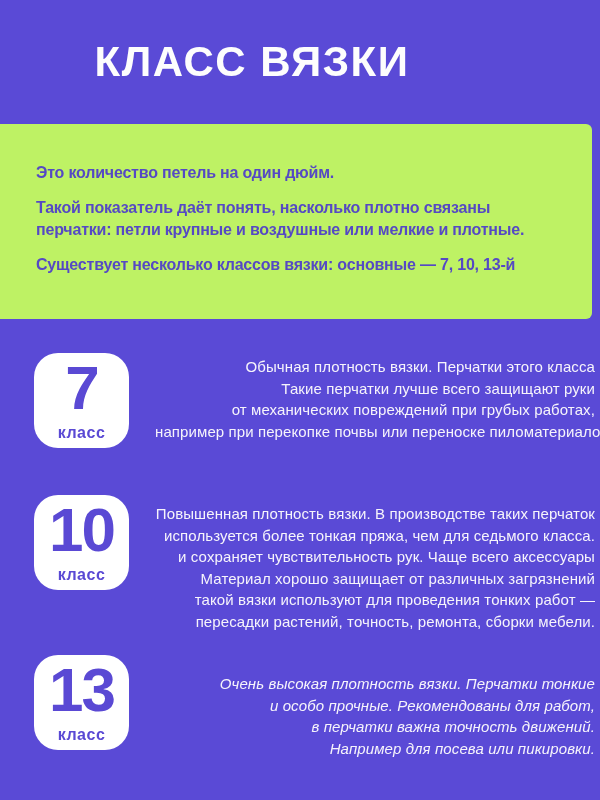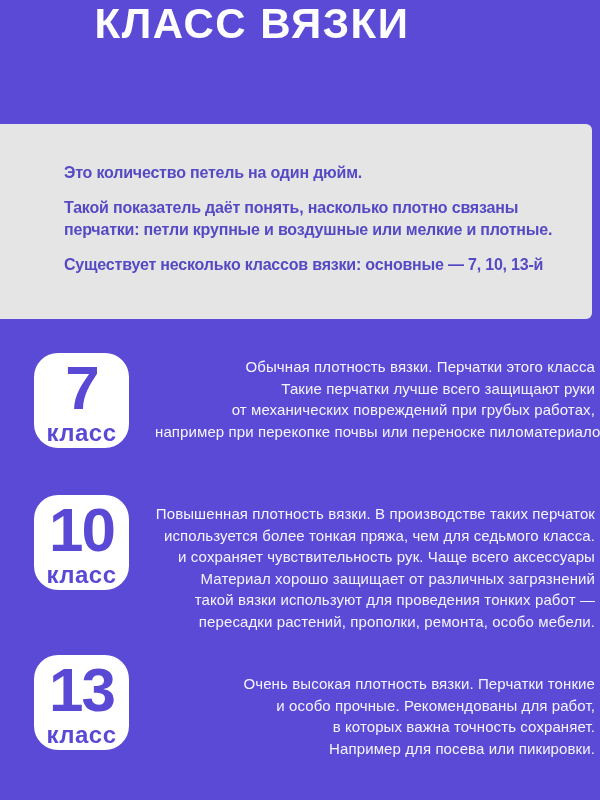--- a/index.html
+++ b/index.html
@@ -10,38 +10,38 @@
     background: #5a4ad6;
     font-family: "Liberation Sans", sans-serif;
     overflow: hidden;
   }
   .header {
     position: absolute;
     top: 0; left: 0;
     width: 504px; height: 124px;
     background: #5a4ad6;
     display: flex;
-    align-items: flex-start;
+    align-items: center;
     justify-content: center;
   }
   .page-title {
     color: #fdfdfd;
     font-size: 42px;
     font-weight: 700;
     letter-spacing: 1.5px;
     white-space: nowrap;
   }
   .intro-card {
     position: absolute;
     top: 124px; left: 0;
     width: 592px; height: 195px;
-    background: #e5e5e5;
+    background: #bef264;
     border-radius: 0 6px 6px 0;
     box-sizing: border-box;
-    padding: 38px 20px 0 64px;
+    padding: 38px 20px 0 36px;
   }
   .intro-paragraph {
     margin: 0 0 13px 0;
   }
   .intro-line {
     color: #5549c4;
     font-size: 16px;
     font-weight: 700;
     line-height: 22px;
     letter-spacing: -0.2px;
@@ -62,37 +62,37 @@
   }
   .badge-number {
     color: #5a49d4;
     font-size: 62px;
     font-weight: 700;
     line-height: 50px;
     letter-spacing: -2px;
   }
   .badge-label {
     color: #5a49d4;
-    font-size: 24px;
+    font-size: 16px;
     font-weight: 700;
     line-height: 20px;
     margin-top: 10px;
     letter-spacing: 0.5px;
   }
   .badge-7 { top: 353px; }
   .badge-10 { top: 495px; }
   .badge-13 { top: 655px; text-align: right; }
   .class-description {
     position: absolute;
     left: 155px;
     width: 440px;
   }
   .desc-7 { top: 356px; }
   .desc-10 { top: 503px; }
-  .desc-13 { top: 673px; }
+  .desc-13 { top: 673px; font-style: italic; }
   .description-line {
     color: #f6f4fb;
     font-size: 15px;
     font-weight: 400;
     line-height: 21.5px;
     letter-spacing: 0.1px;
     white-space: nowrap;
     text-align: right;
   }
 </style>
@@ -132,27 +132,27 @@
   <div class="badge badge-10">
     <div class="badge-number">10</div>
     <div class="badge-label">класс</div>
   </div>
   <div class="class-description desc-10">
     <div class="description-line">Повышенная плотность вязки. В производстве таких перчаток</div>
     <div class="description-line">используется более тонкая пряжа, чем для седьмого класса.</div>
     <div class="description-line">и сохраняет чувствительность рук. Чаще всего аксессуары</div>
     <div class="description-line">Материал хорошо защищает от различных загрязнений</div>
     <div class="description-line">такой вязки используют для проведения тонких работ —</div>
-    <div class="description-line">пересадки растений, прополки, ремонта, особо мебели.</div>
+    <div class="description-line">пересадки растений, точность, ремонта, сборки мебели.</div>
   </div>
 
   <div class="badge badge-13">
     <div class="badge-number">13</div>
     <div class="badge-label">класс</div>
   </div>
   <div class="class-description desc-13">
     <div class="description-line">Очень высокая плотность вязки. Перчатки тонкие</div>
     <div class="description-line">и особо прочные. Рекомендованы для работ,</div>
-    <div class="description-line">в которых важна точность сохраняет.</div>
+    <div class="description-line">в перчатки важна точность движений.</div>
     <div class="description-line">Например для посева или пикировки.</div>
   </div>
 
 </div>
 
 </body></html>

